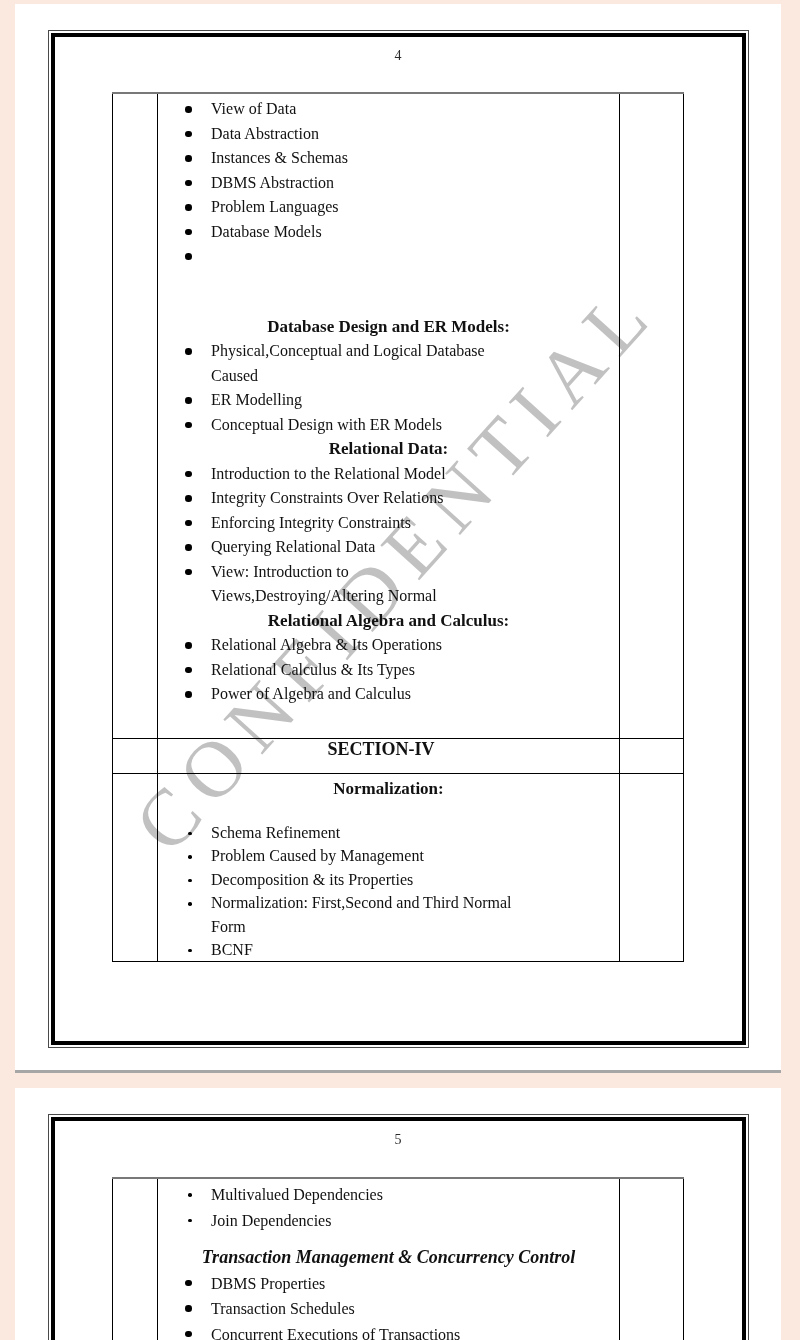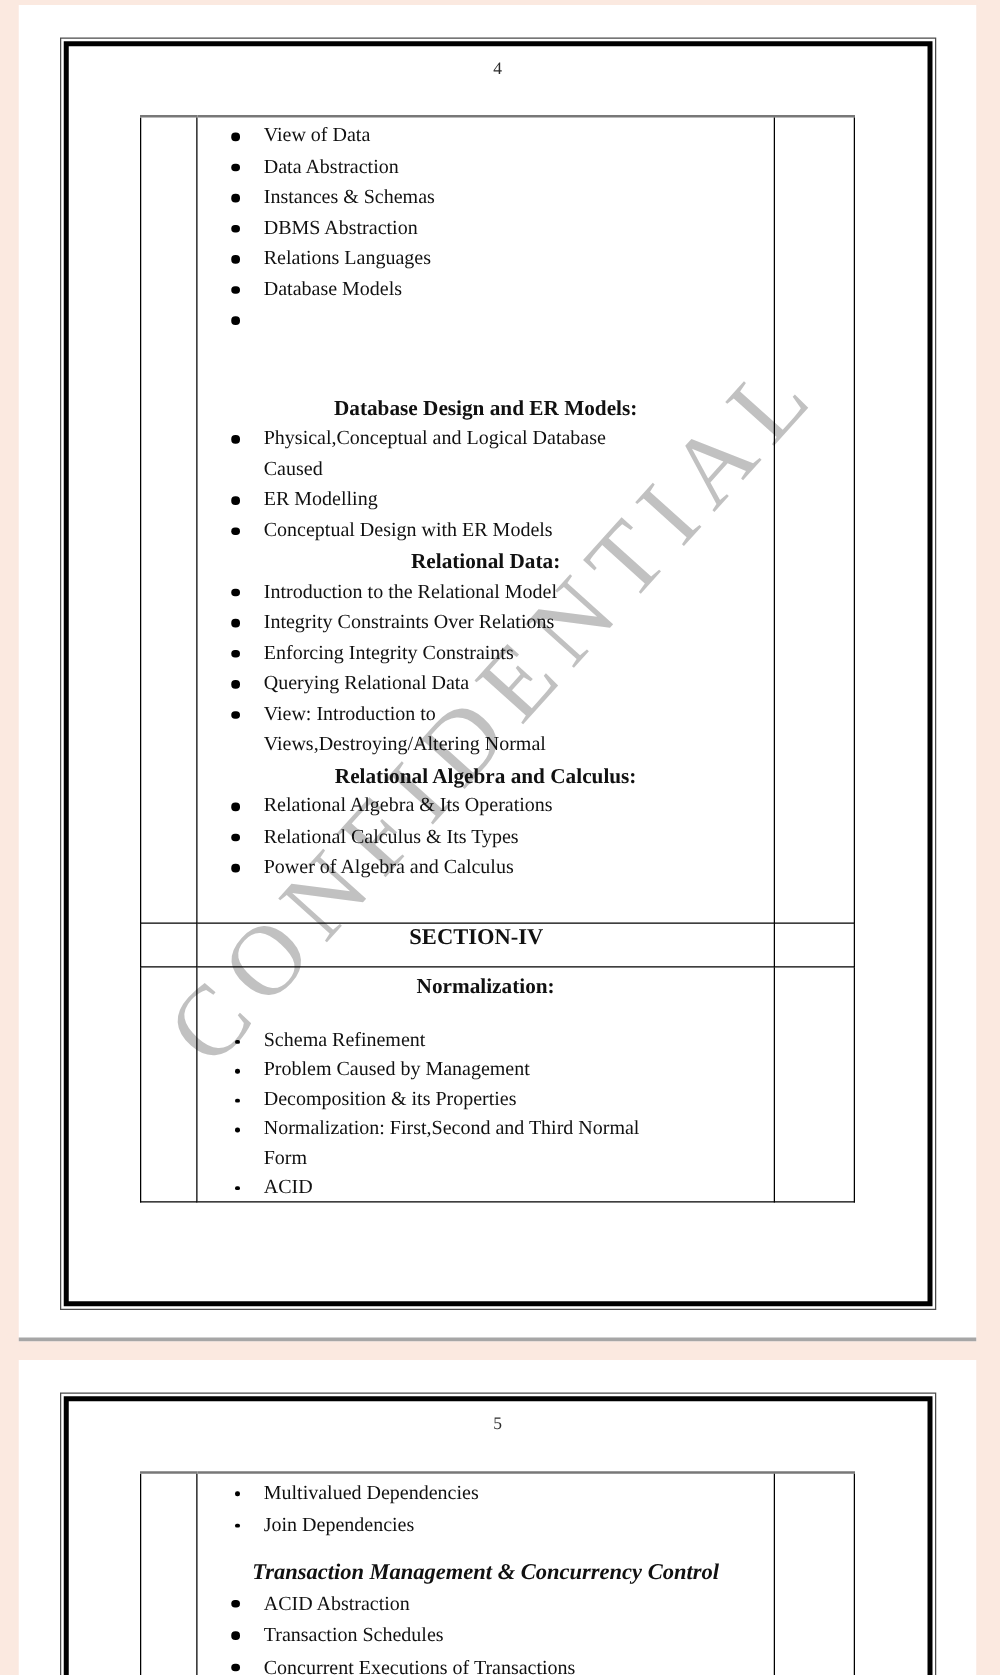--- a/index.html
+++ b/index.html
@@ -138,21 +138,21 @@
           <col style="width:64px">
         </colgroup>
       <tbody>
           <tr>
             <td class="side"></td>
             <td class="main">
               <div class="line b1">View of Data</div>
               <div class="line b1">Data Abstraction</div>
               <div class="line b1">Instances &amp; Schemas</div>
               <div class="line b1">DBMS Abstraction</div>
-              <div class="line b1">Relations Languages</div>
+              <div class="line b1">Problem Languages</div>
               <div class="line b1">Database Models</div>
               <div class="line b1">&nbsp;</div>
               <div class="line sp">&nbsp;</div>
               <div class="line h">Database Design and ER Models:</div>
               <div class="line b1">Physical,Conceptual and Logical Database</div>
               <div class="line c">Caused</div>
               <div class="line b1">ER Modelling</div>
               <div class="line b1">Conceptual Design with ER Models</div>
               <div class="line h">Relational Data:</div>
               <div class="line b1">Introduction to the Relational Model</div>
@@ -176,21 +176,21 @@
           <tr>
             <td class="side"></td>
             <td class="main">
               <div class="line h">Normalization:</div>
               <div class="line blank">&nbsp;</div>
               <div class="line b2">Schema Refinement</div>
               <div class="line b2">Problem Caused by Management</div>
               <div class="line b2">Decomposition &amp; its Properties</div>
               <div class="line b2">Normalization: First,Second and Third Normal</div>
               <div class="line c">Form</div>
-              <div class="line b2">ACID</div>
+              <div class="line b2">BCNF</div>
             </td>
             <td class="side"></td>
           </tr>
         </tbody>
     </table>
   </div>
 
   <div class="page page-5">
     <div class="pborder">
       <div class="pborder-inner"></div>
@@ -203,21 +203,21 @@
           <col style="width:64px">
         </colgroup>
       <tbody>
           <tr>
             <td class="side"></td>
             <td class="main">
               <div class="line b2">Multivalued Dependencies</div>
               <div class="line b2">Join Dependencies</div>
               <div class="line blank">&nbsp;</div>
               <div class="line h">Transaction Management &amp; Concurrency Control</div>
-              <div class="line b1">ACID Abstraction</div>
+              <div class="line b1">DBMS Properties</div>
               <div class="line b1">Transaction Schedules</div>
               <div class="line b1">Concurrent Executions of Transactions</div>
             </td>
             <td class="side"></td>
           </tr>
         </tbody>
     </table>
   </div>
 
 </div>

